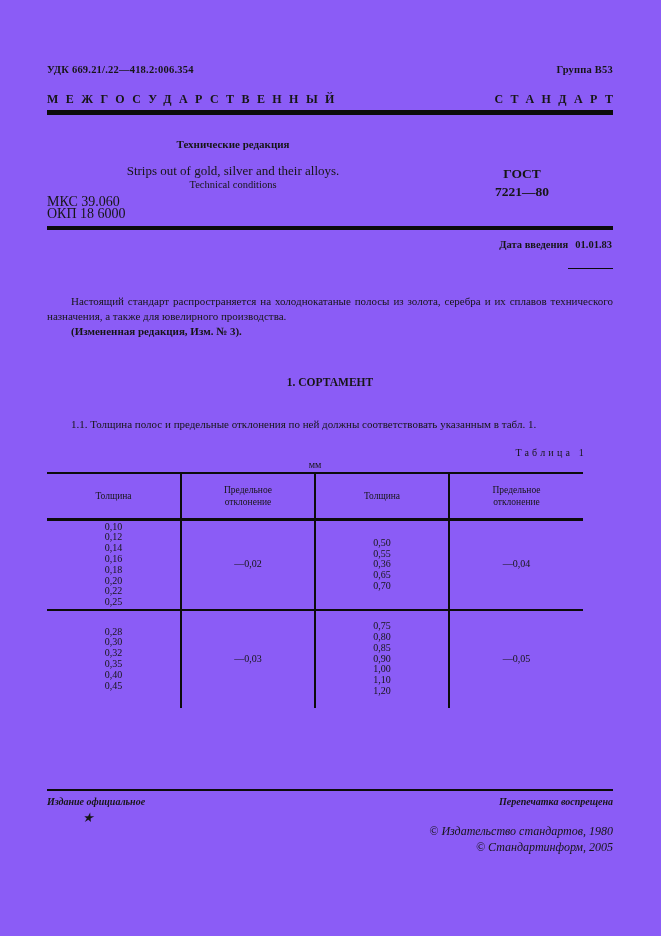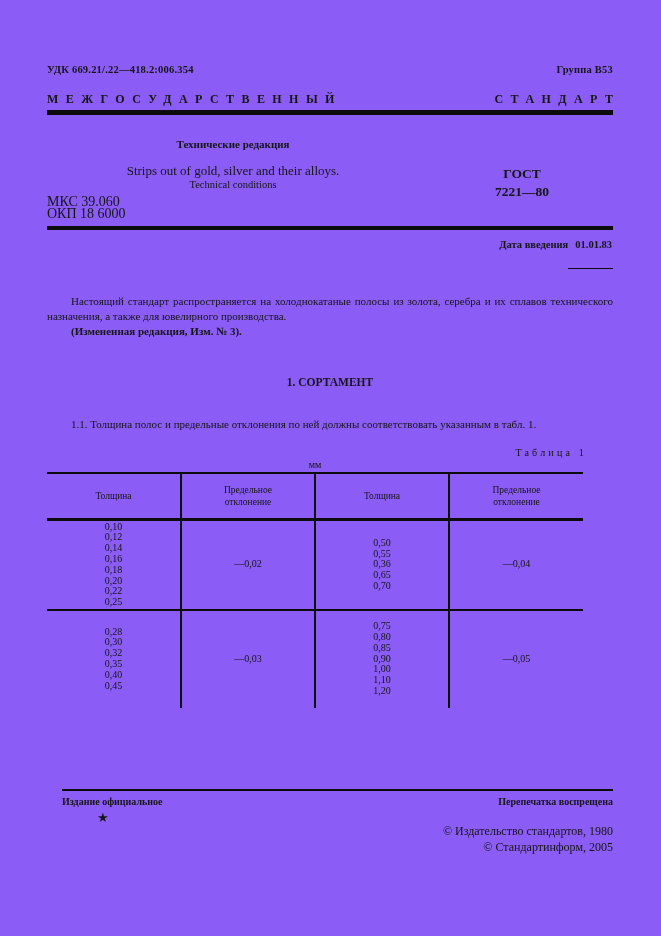--- a/index.html
+++ b/index.html
@@ -79,22 +79,22 @@
   table.t1 td {
     text-align: center; vertical-align: middle;
     font-size: 10px; line-height: 10.8px; white-space: pre-line;
   }
   table.t1 .vline { border-left: 2px solid #0c0c0c; }
   table.t1 tr.row-a td { height: 90px; border-bottom: 2px solid #0c0c0c; }
   table.t1 tr.row-b td { height: 98px; }
 
   
   .footer {
-    position: absolute; left: 62px; right: 48px; top: 789px;
-    border-top: 2px solid #0c0c0c; padding-top: 5px;
+    position: absolute; left: 47px; right: 48px; top: 789px;
+    border-top: 2px solid #0c0c0c; padding-top: 5px; font-style: italic;
   }
   .footer-labels { display: flex; justify-content: space-between; font-weight: bold; font-size: 10px; }
   .footnote-star { position: absolute; left: 35px; top: 19px; font-size: 13px; }
   .copyright { margin-top: 17px; text-align: right; font-size: 12px; line-height: 15.5px; }
 </style>
 </head>
 <body>
 
 <div class="page">
   <div class="content">

